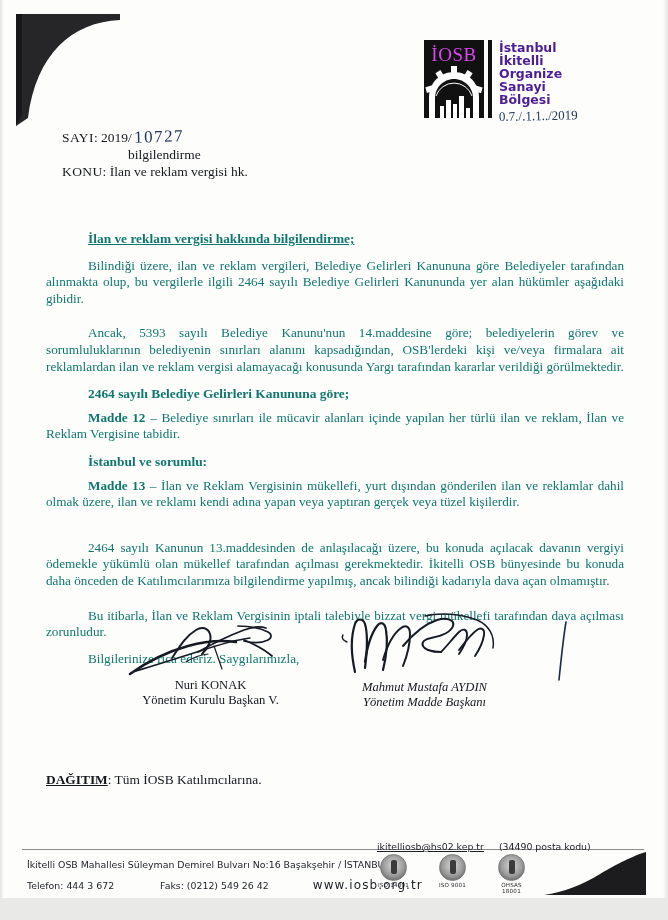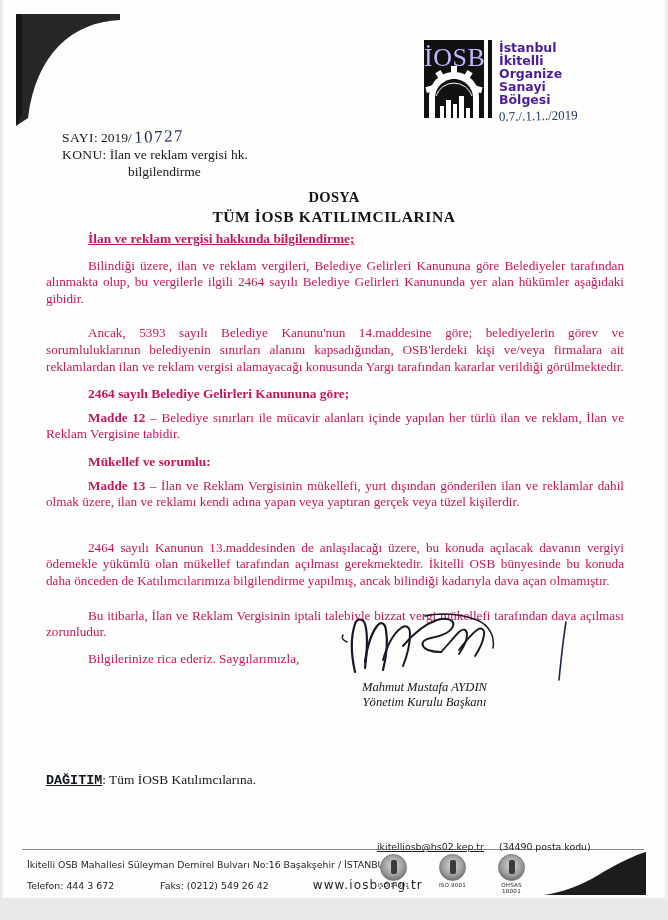--- a/index.html
+++ b/index.html
@@ -41,23 +41,23 @@
   .logo-block{
     position:absolute;left:424px;top:40px;
     display:flex;align-items:flex-start;
   }
   .logo-mark{
     width:60px;height:78px;background:#111;
     position:relative;overflow:hidden;flex:none;
   }
   .logo-mark .iosb-text{
     position:absolute;top:5px;left:0;right:0;
-    text-align:center;color:#c4b5fd;
+    text-align:center;color:#d946ef;
     font-family:"Liberation Serif", serif;
-    font-size:26px;letter-spacing:.5px;line-height:1;
+    font-size:19px;letter-spacing:.5px;line-height:1;
   }
   .logo-mark svg{position:absolute;left:0;top:26px;}
   .logo-divider{
     width:4px;align-self:stretch;background:#111;margin-left:4px;margin-right:7px;
     height:78px;flex:none;
   }
   .logo-words{
     font-family:"DejaVu Sans", sans-serif;
     font-size:12.5px;line-height:13.1px;color:#4c1d95;
     padding-top:1px;
@@ -93,21 +93,21 @@
   .doc-heading{
     position:absolute;left:0;right:0;top:188px;
     text-align:center;font-weight:bold;font-size:14.5px;
     color:#10141a;line-height:19px;letter-spacing:.3px;
   }
   .doc-heading .l2{font-size:15.5px;letter-spacing:.6px;}
 
   
   .body{
     position:absolute;left:46px;top:231px;width:578px;
-    font-size:13.2px;line-height:16.6px;color:#be185d;
+    font-size:13.2px;line-height:16.6px;color:#0f766e;
     text-align:justify;
   }
   .body p{margin:7px 0 0 0;text-indent:42px;}
   .body .gap{height:11px;}
   .body .gap-sm{height:3px;}
   .h-under{
     font-weight:bold;text-decoration:underline;
     display:inline-block;margin-left:42px;
     font-size:13.4px;
   }
@@ -131,21 +131,21 @@
     font-size:12.6px;color:#12161d;line-height:15px;margin-top:-2px;
   }
   .sig .title{font-size:12.6px;color:#12161d;line-height:15px;}
   .stray-stroke{position:absolute;left:548px;top:8px;}
 
   
   .dagitim{
     position:absolute;left:46px;top:772px;
     font-size:13.4px;color:#12161d;
   }
-  .dagitim .k{font-weight:bold;text-decoration:underline;font-family:Liberation Mono, monospace;}
+  .dagitim .k{font-weight:bold;text-decoration:underline;}
 
   
   .footer-rule{
     position:absolute;left:22px;right:24px;top:849px;height:1px;
     background:#8b8b8b;
   }
   .footer{
     position:absolute;left:0;right:0;top:838px;height:60px;
     font-family:"DejaVu Sans", sans-serif;color:#1b1f26;
   }
@@ -232,83 +232,95 @@
         <div><b>Bölgesi</b></div>
       </div>
       <div class="logo-date hand">0.7./.1.1../2019</div>
     </div>
   </div>
 
   <div class="meta">
     <div class="row">
       <span class="lbl">SAYI</span><span>: 2019/</span><span class="hw-num hand">10727</span>
     </div>
+    <div class="row sub">bilgilendirme</div>
     <div class="row">
       <span class="lbl">KONU</span><span>: </span><span>İlan ve reklam vergisi hk.</span>
     </div>
-    <div class="row sub">bilgilendirme</div>
-  </div>
-
-  <div class="doc-heading">
-    <div>DOSYA</div>
-    <div class="l2">TÜM İOSB KATILIMCILARINA</div>
-  </div>
+  </div>
+
 
   <div class="body">
 
     <div class="noind">
       <span class="h-under">İlan ve reklam vergisi hakkında bilgilendirme;</span>
     </div>
     <div class="gap-sm"></div>
     <p>Bilindiği üzere, ilan ve reklam vergileri, Belediye Gelirleri Kanununa göre Belediyeler tarafından alınmakta olup, bu vergilerle ilgili 2464 sayılı Belediye Gelirleri Kanununda yer alan hükümler aşağıdaki gibidir.</p>
     <div class="gap"></div>
     <p>Ancak, 5393 sayılı Belediye Kanunu'nun 14.maddesine göre; belediyelerin görev ve sorumluluklarının belediyenin sınırları alanını kapsadığından, OSB'lerdeki kişi ve/veya firmalara ait reklamlardan ilan ve reklam vergisi alamayacağı konusunda Yargı tarafından kararlar verildiği görülmektedir.</p>
     <div class="gap"></div>
 
     <div class="noind">
       <span class="h-bold">2464 sayılı Belediye Gelirleri Kanununa göre;</span>
     </div>
     <p><span class="lead">Madde 12 </span><span>– Belediye sınırları ile mücavir alanları içinde yapılan her türlü ilan ve reklam, İlan ve Reklam Vergisine tabidir.</span></p>
     <div class="gap"></div>
 
     <div class="noind">
-      <span class="h-bold">Mükellef ve sorumlu:</span>
+      <span class="h-bold">İstanbul ve sorumlu:</span>
     </div>
     <p><span class="lead">Madde 13 </span><span>– İlan ve Reklam Vergisinin mükellefi, yurt dışından gönderilen ilan ve reklamlar dahil olmak üzere, ilan ve reklamı kendi adına yapan veya yaptıran gerçek veya tüzel kişilerdir.</span></p>
     <div class="gap"></div>
     <div class="gap"></div>
     <p>2464 sayılı Kanunun 13.maddesinden de anlaşılacağı üzere, bu konuda açılacak davanın vergiyi ödemekle yükümlü olan mükellef tarafından açılması gerekmektedir. İkitelli OSB bünyesinde bu konuda daha önceden de Katılımcılarımıza bilgilendirme yapılmış, ancak bilindiği kadarıyla dava açan olmamıştır.</p>
     <div class="gap"></div>
     <p>Bu itibarla, İlan ve Reklam Vergisinin iptali talebiyle bizzat vergi mükellefi tarafından dava açılması zorunludur.</p>
     <div class="gap-sm"></div>
     <p>Bilgilerinize rica ederiz. Saygılarımızla,</p>
   </div>
 
   <div class="sig-zone">
 
     <svg class="stray-stroke" width="26" height="62" viewBox="0 0 26 62">
       <path d="M18,2 C15,20 13,40 11,60" fill="none" stroke="#1d2a44" stroke-width="1.6" stroke-linecap="round"></path>
     </svg>
 
+    <div class="sig sig-1">
+      <svg width="170" height="62" viewBox="0 0 170 62">
+        <g fill="none" stroke="#151a24" stroke-linecap="round" stroke-linejoin="round">
+          <path d="M4,56 C18,46 40,34 62,28 C80,23 96,22 110,24" stroke-width="2.6"></path>
+          <path d="M10,53 C30,47 52,40 74,33 C92,27 108,22 124,20" stroke-width="1.5"></path>
+          <path d="M46,40 C54,28 60,18 70,12 C76,8 82,10 84,16 C86,22 82,30 76,36" stroke-width="2"></path>
+          <path d="M72,34 C86,26 102,18 118,12 C126,9 134,8 140,10" stroke-width="1.8"></path>
+          <path d="M112,8 C122,8 134,10 142,14 C146,16 146,20 142,22 C136,25 126,25 118,23" stroke-width="1.7"></path>
+          <path d="M118,22 C128,26 138,31 146,38" stroke-width="1.7"></path>
+          <path d="M88,28 L96,51" stroke-width="1.2"></path>
+          <path d="M60,44 C66,40 74,37 82,36" stroke-width="1.2"></path>
+        </g>
+      </svg>
+      <div class="name">Nuri KONAK</div>
+      <div class="title">Yönetim Kurulu Başkan V.</div>
+    </div>
 
     <div class="sig sig-2">
       <svg width="175" height="70" viewBox="0 0 175 70">
         <g fill="none" stroke="#151a24" stroke-linecap="round" stroke-linejoin="round">
           <path d="M18,60 C14,42 14,24 18,12 C20,6 26,6 28,12 C31,22 30,40 28,56" stroke-width="2.2"></path>
           <path d="M28,50 C30,36 34,22 40,14 C44,9 48,11 49,18 C51,30 49,46 46,58" stroke-width="2.2"></path>
           <path d="M46,48 C50,34 56,22 64,16 C69,12 73,15 73,22 C73,32 70,44 66,54" stroke-width="2"></path>
           <path d="M66,34 C76,22 88,12 100,8 C110,5 118,8 116,14 C114,20 104,24 94,26 C88,27 84,30 86,34 C88,38 96,40 104,40" stroke-width="2"></path>
           <path d="M104,40 C110,34 116,26 122,20 C126,16 130,17 130,23 C130,29 126,36 122,42" stroke-width="1.9"></path>
           <path d="M122,38 C128,30 134,22 140,18 C144,15 148,17 147,23 C146,30 142,38 138,44" stroke-width="1.9"></path>
           <path d="M10,30 C6,28 4,26 6,23" stroke-width="1.4"></path>
           <path d="M88,4 C104,0 124,2 140,8 C152,13 158,24 156,36" stroke-width="1.5"></path>
         </g>
       </svg>
       <div class="name">Mahmut Mustafa AYDIN</div>
-      <div class="title">Yönetim Kurulu Başkanı</div>
+      <div class="title">Yönetim Madde Başkanı</div>
     </div>
   </div>
 
   <div class="dagitim">
     <span class="k">DAĞITIM</span><span>: Tüm İOSB Katılımcılarına.</span>
   </div>
 
   <div class="footer-rule"></div>
   <div class="footer">
 

